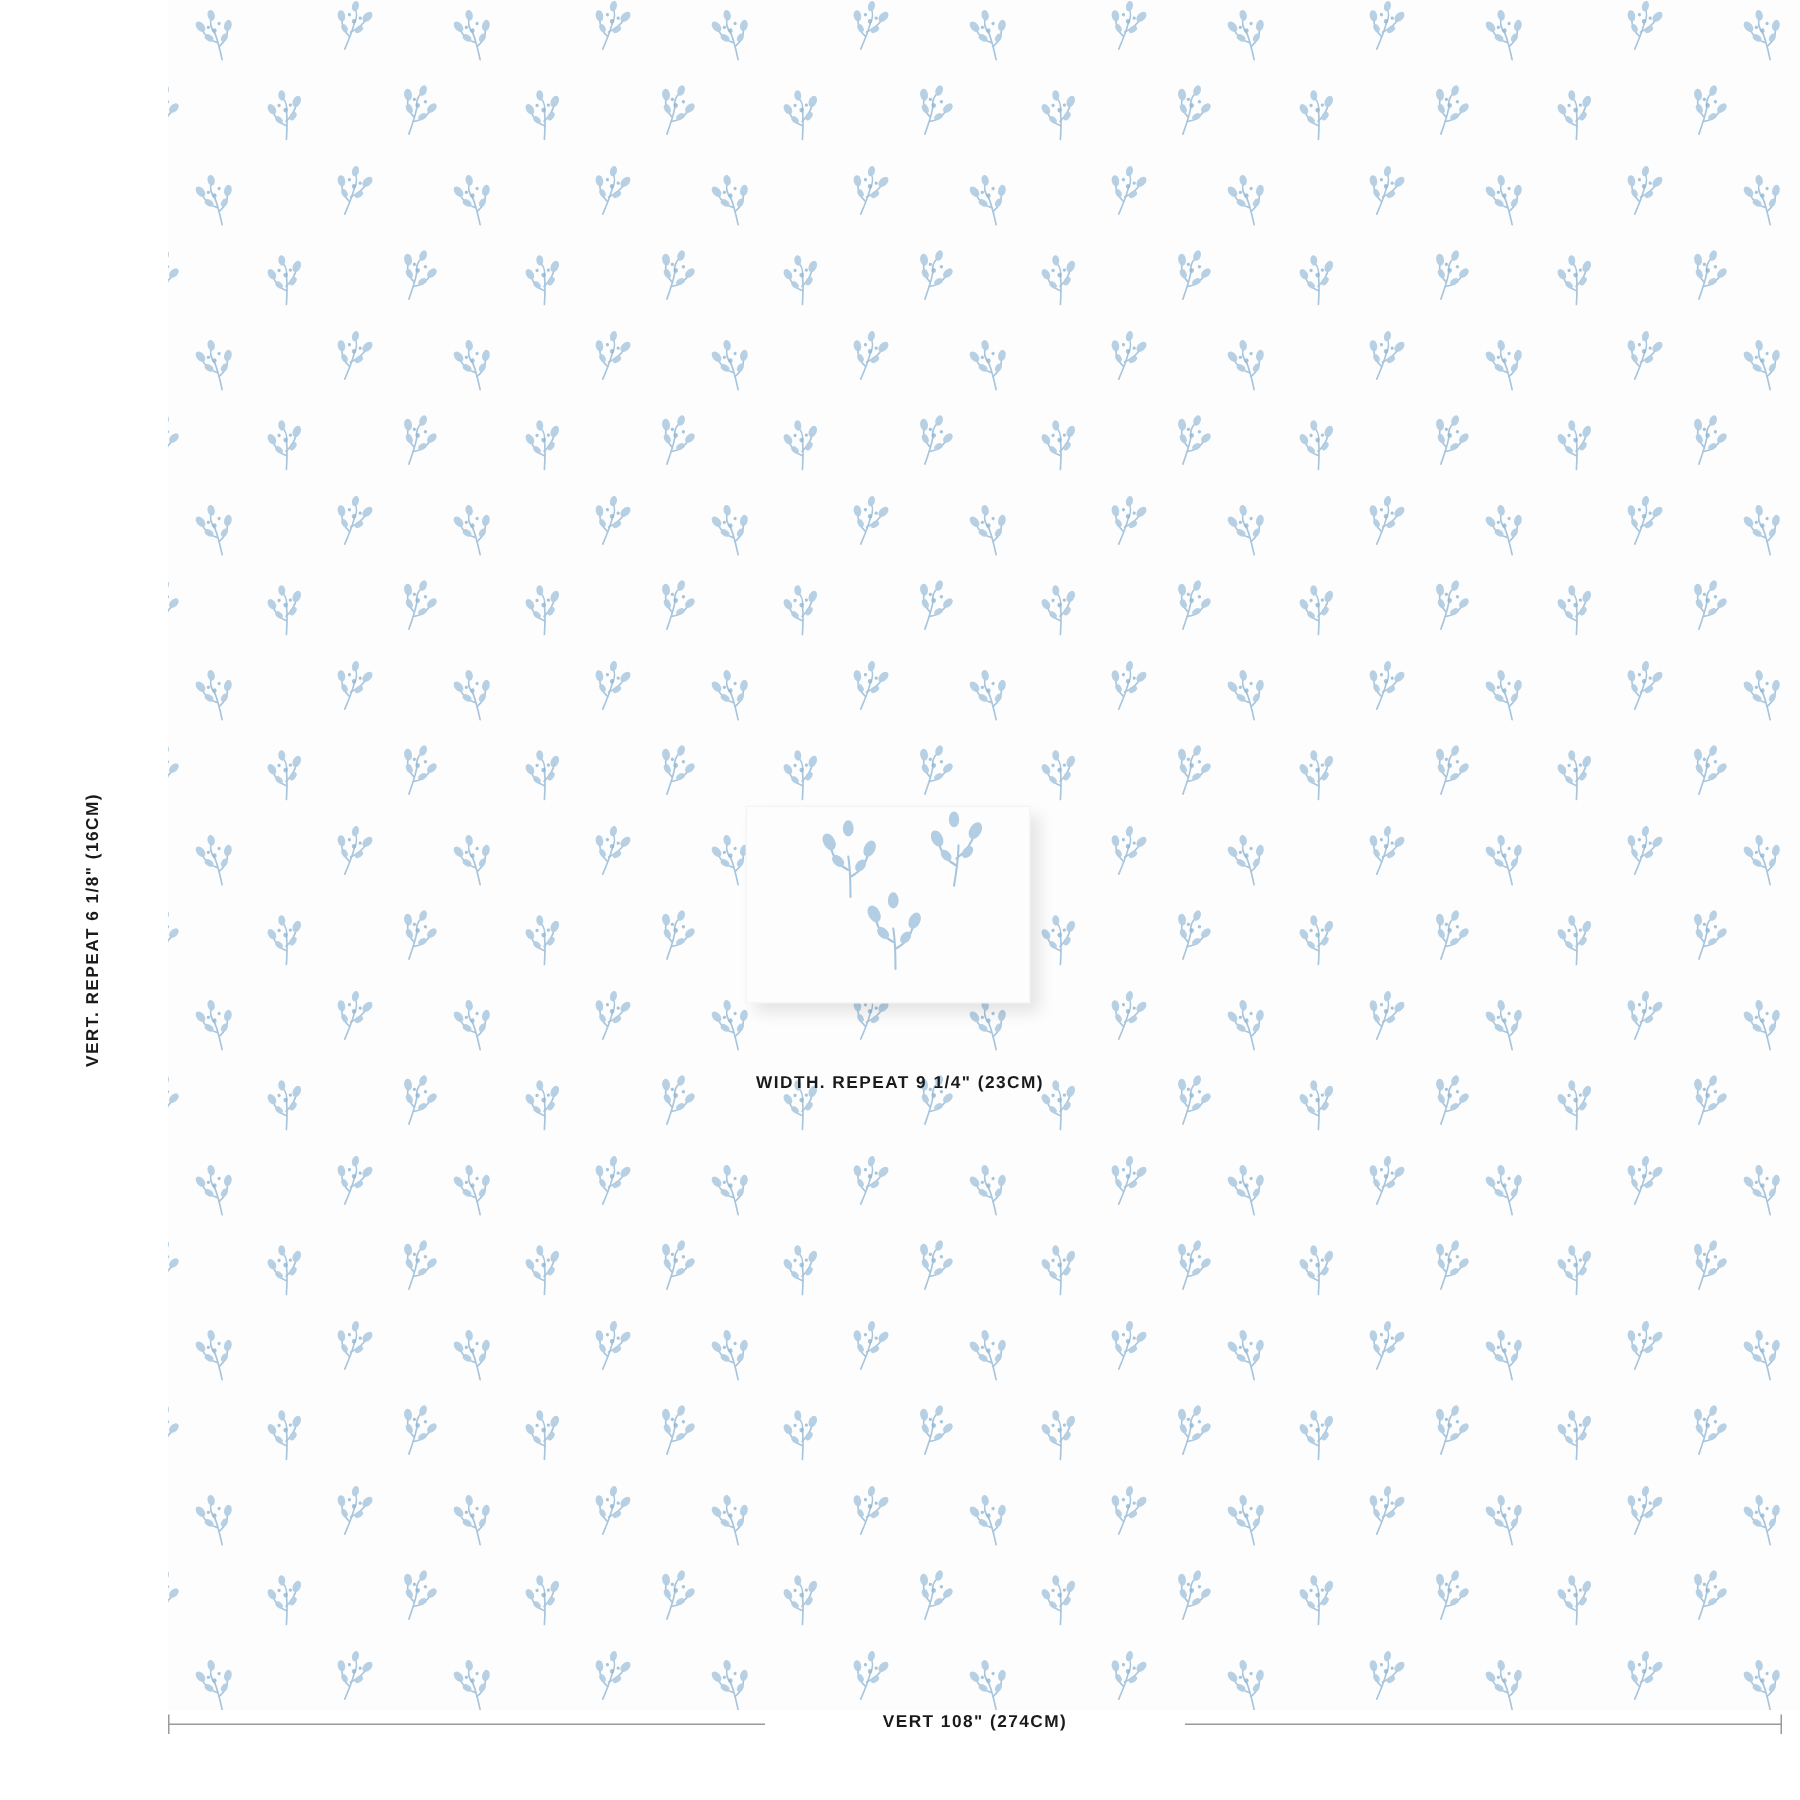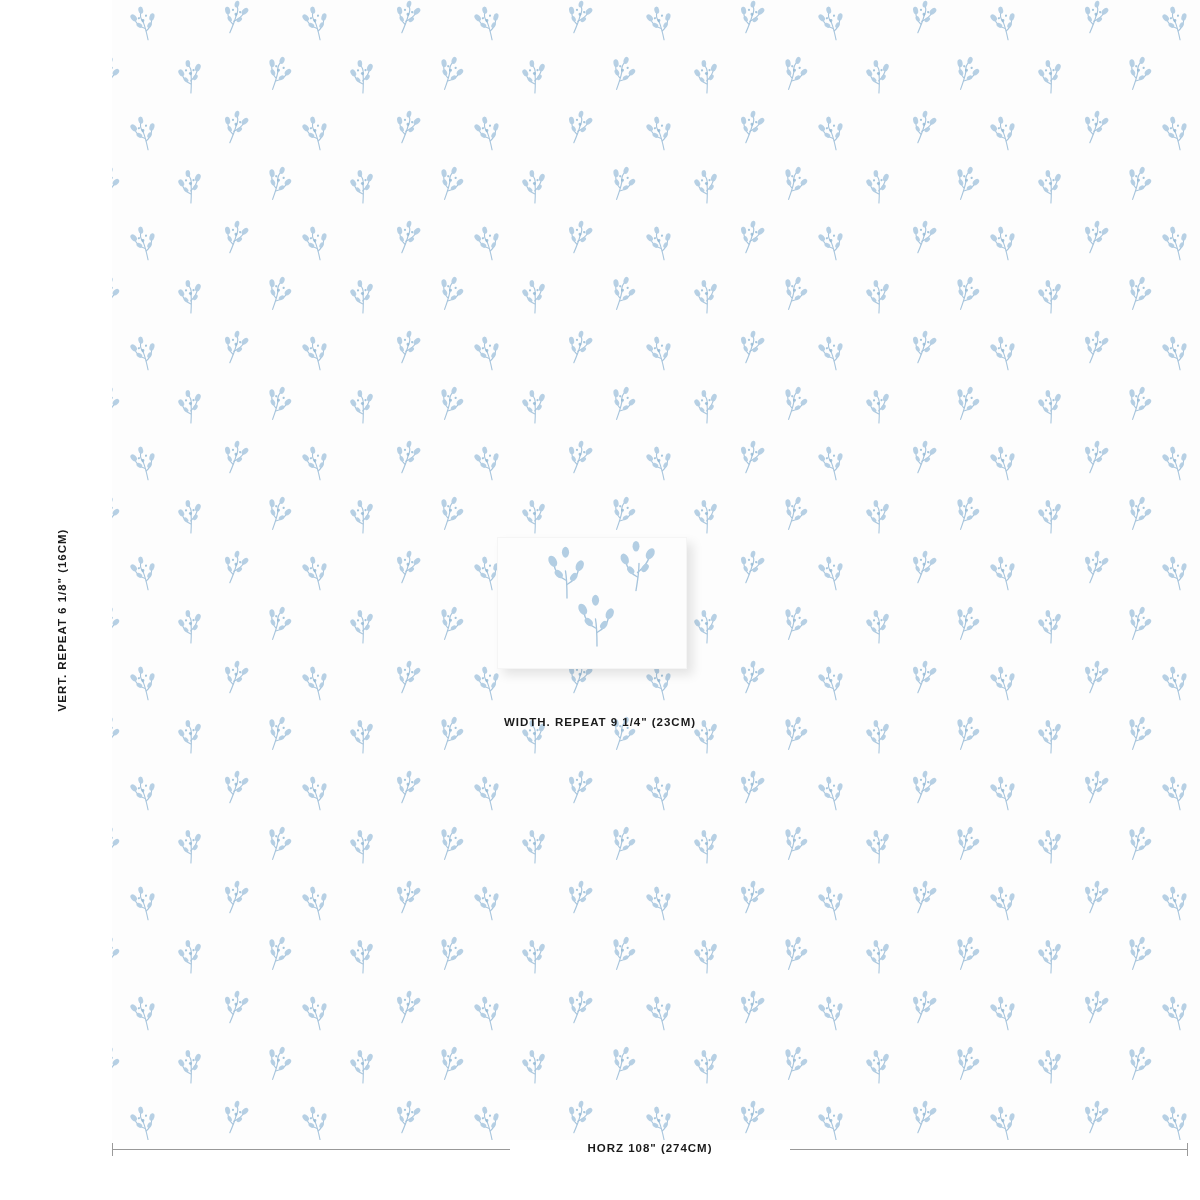--- a/index.html
+++ b/index.html
@@ -234,16 +234,16 @@
   <div class="label vtext"><span>VERT. REPEAT </span><span class="strong">6 1/8" (16CM)</span></div>
 </div>
 
 <div id="horz-repeat-label">
   <span class="label"><span>WIDTH. REPEAT </span><span class="strong">9 1/4" (23CM)</span></span>
 </div>
 
 <div id="width-measure">
   <div class="cap left"></div>
   <div class="rule left"></div>
-  <div class="label wtext"><span>HORZ </span><span class="strong">108" (274CM)</span></div>
+  <div class="label wtext"><span>VERT </span><span class="strong">108" (274CM)</span></div>
   <div class="rule right"></div>
   <div class="cap right"></div>
 </div>
 
 </body></html>

